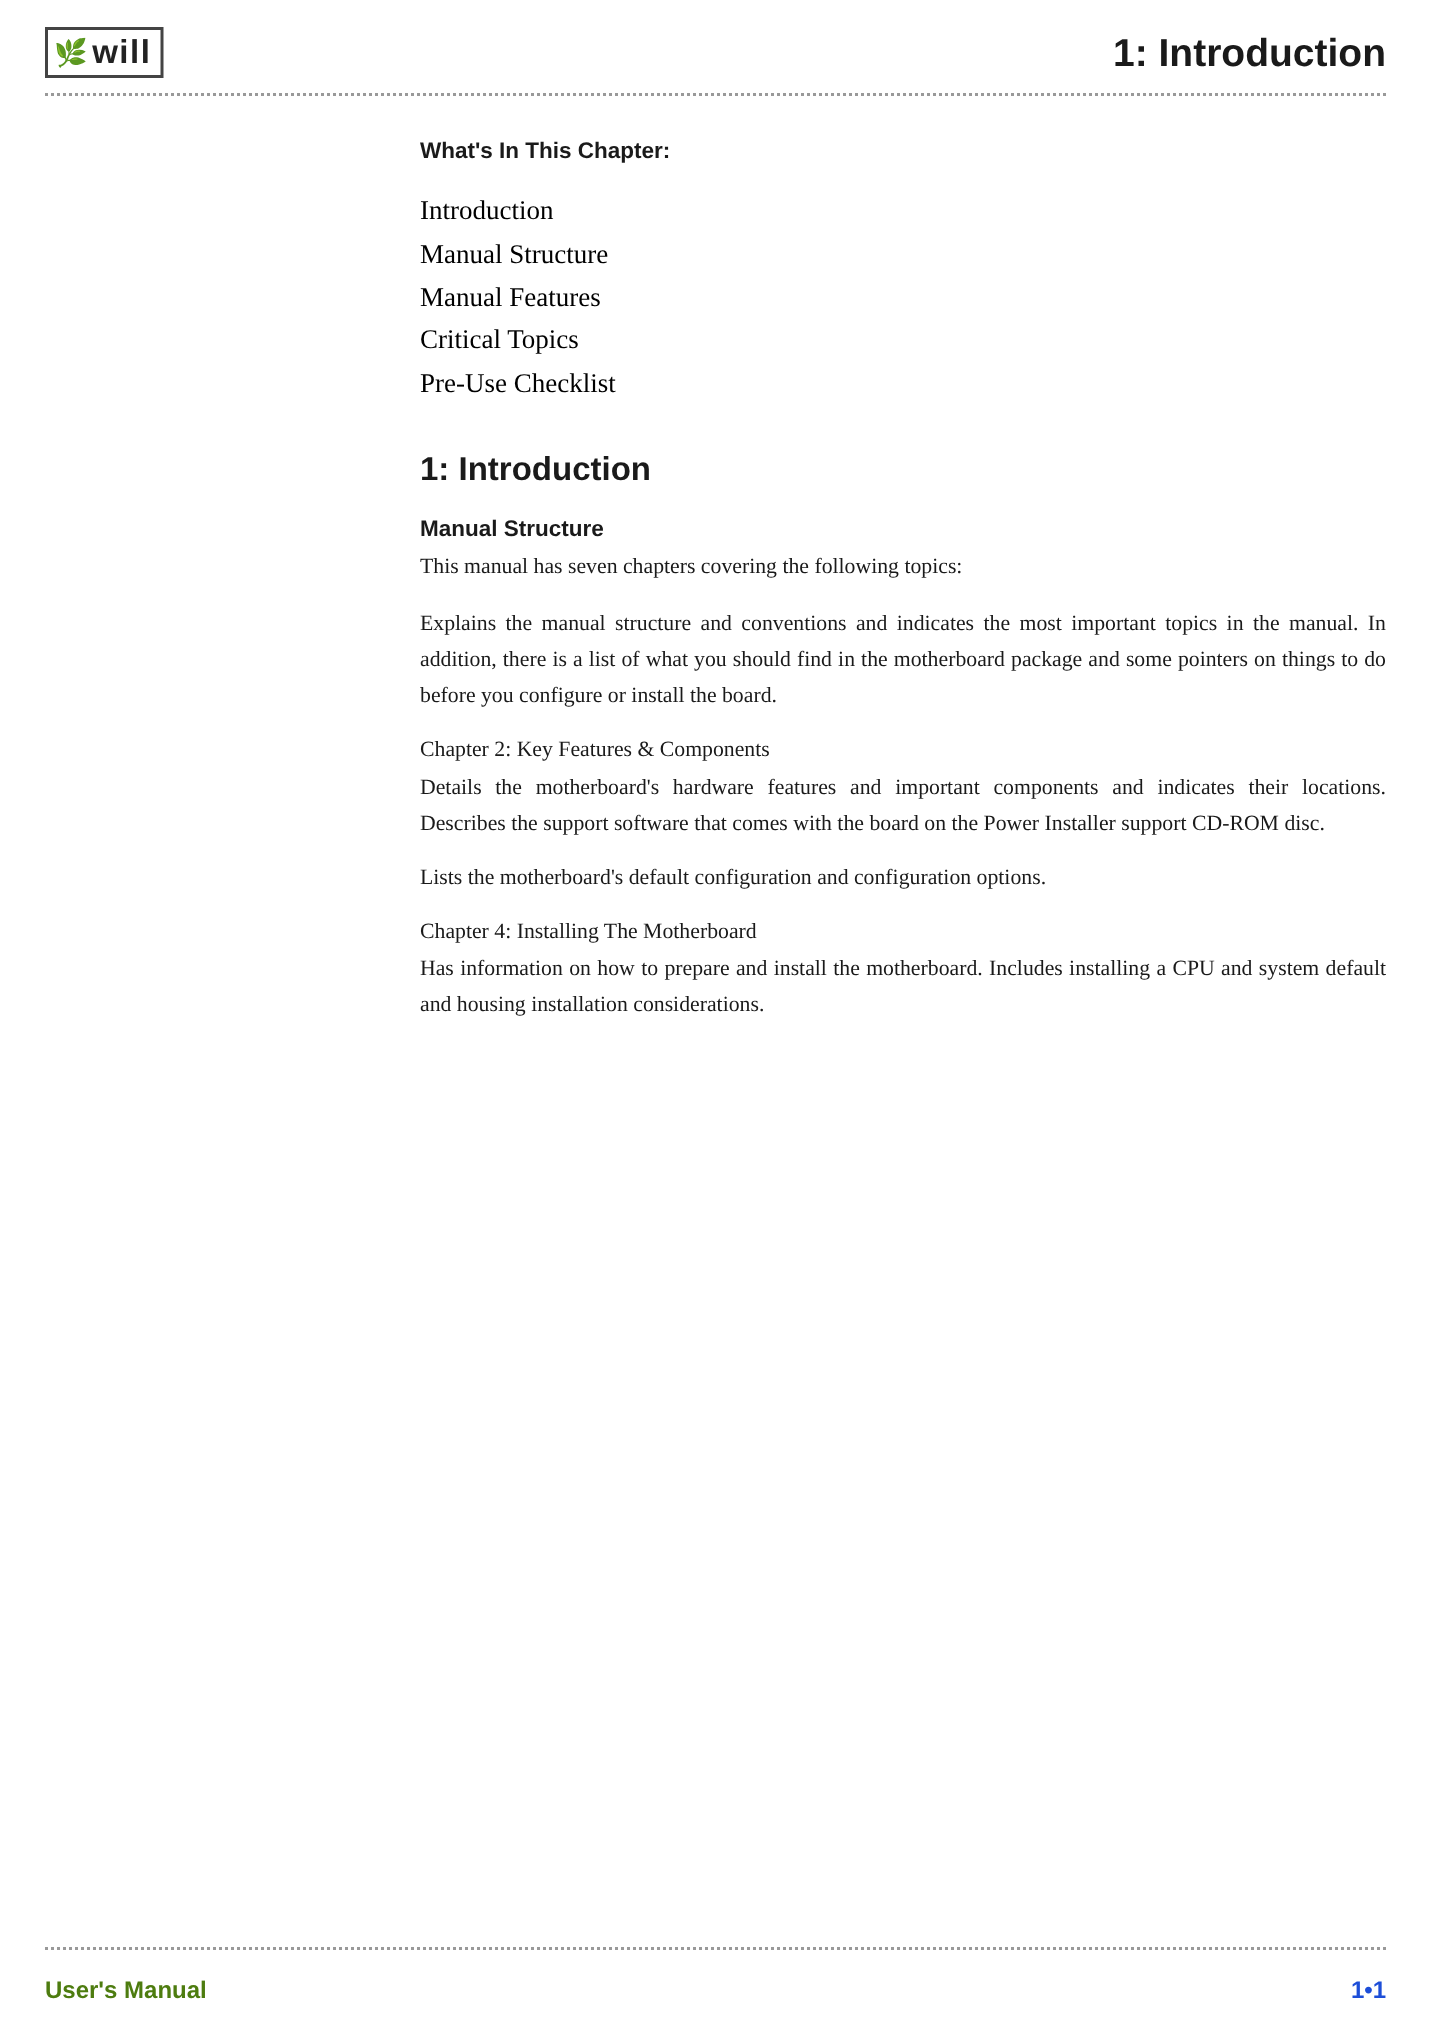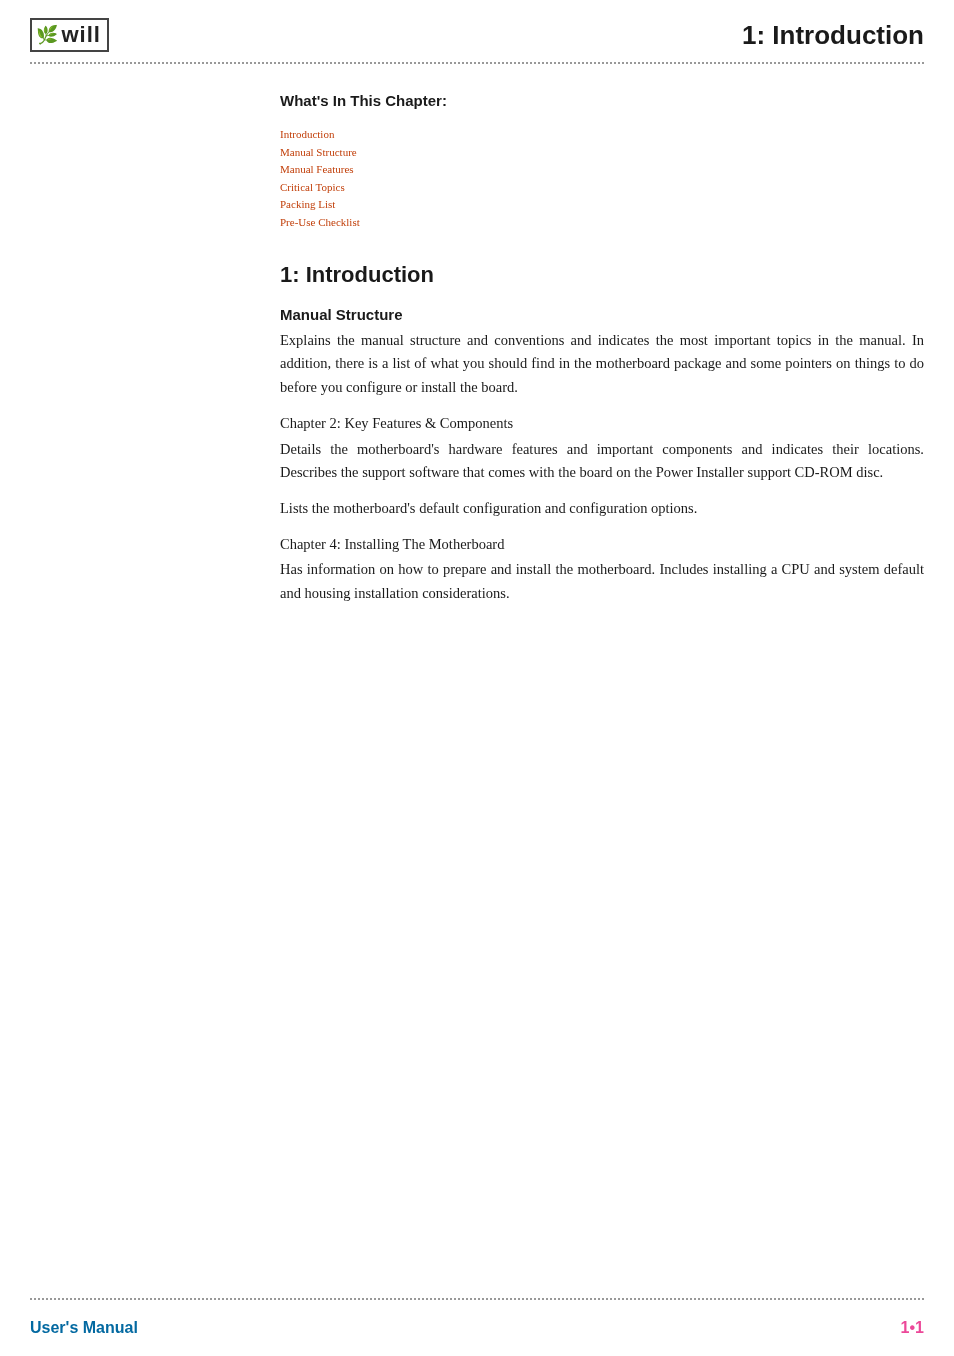--- a/index.html
+++ b/index.html
@@ -85,23 +85,23 @@
       font-size: 15px;
       margin-bottom: 17px;
     }
 
     .chapter-box ul {
       list-style: none;
       padding: 0;
     }
 
     .chapter-box ul li {
-      font-size: 11px;
+      font-size: 18px;
       line-height: 1.6;
-      color: #c2410c;
+      color: #000000;
     }
 
     
     .section-heading {
       font-family: Arial, sans-serif;
       font-size: 22px;
       font-weight: bold;
       color: #1a1a1a;
       margin-top: 30px;
       margin-bottom: 12px;
@@ -145,28 +145,28 @@
       display: flex;
       align-items: center;
       justify-content: space-between;
       padding: 0 30px;
     }
 
     .footer-left {
       font-family: Arial, sans-serif;
       font-weight: bold;
       font-size: 16px;
-      color: #0369a1;
+      color: #4d7c0f;
     }
 
     .footer-right {
       font-family: Arial, sans-serif;
       font-weight: bold;
       font-size: 16px;
-      color: #ec4899;
+      color: #1d4ed8;
     }
   </style>
 </head>
 <body>
 
 <div class="page">
 
   <div class="header">
     <div class="logo-area">
       <div class="logo-box">
@@ -181,30 +181,30 @@
 
   <div class="content">
 
     <div class="chapter-box">
       <div class="chapter-box-title">What's In This Chapter:</div>
       <ul>
         <li>Introduction</li>
         <li>Manual Structure</li>
         <li>Manual Features</li>
         <li>Critical Topics</li>
-        <li>Packing List</li>
         <li>Pre-Use Checklist</li>
       </ul>
     </div>
 
     <div class="section-heading">1: Introduction</div>
 
 
     <div class="subsection-heading">Manual Structure</div>
 
+    <p class="body-text">This manual has seven chapters covering the following topics:</p>
 
     <p class="chapter-desc">Explains the manual structure and conventions and indicates the most important topics in the manual. In addition, there is a list of what you should find in the motherboard package and some pointers on things to do before you configure or install the board.</p>
 
     <p class="chapter-item">Chapter 2: Key Features &amp; Components</p>
     <p class="chapter-desc">Details the motherboard's hardware features and important components and indicates their locations. Describes the support software that comes with the board on the Power Installer support CD-ROM disc.</p>
 
     <p class="chapter-desc">Lists the motherboard's default configuration and configuration options.</p>
 
     <p class="chapter-item">Chapter 4: Installing The Motherboard</p>
     <p class="chapter-desc">Has information on how to prepare and install the motherboard. Includes installing a CPU and system default and housing installation considerations.</p>

